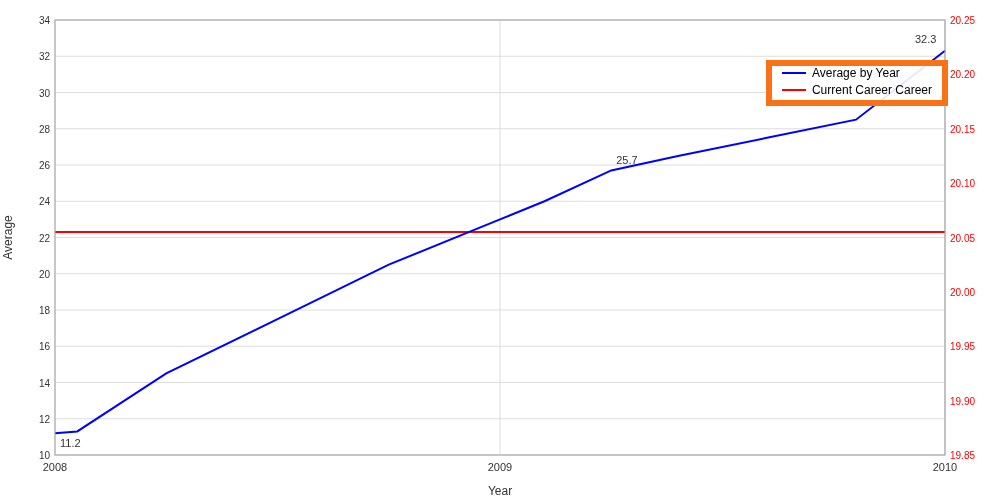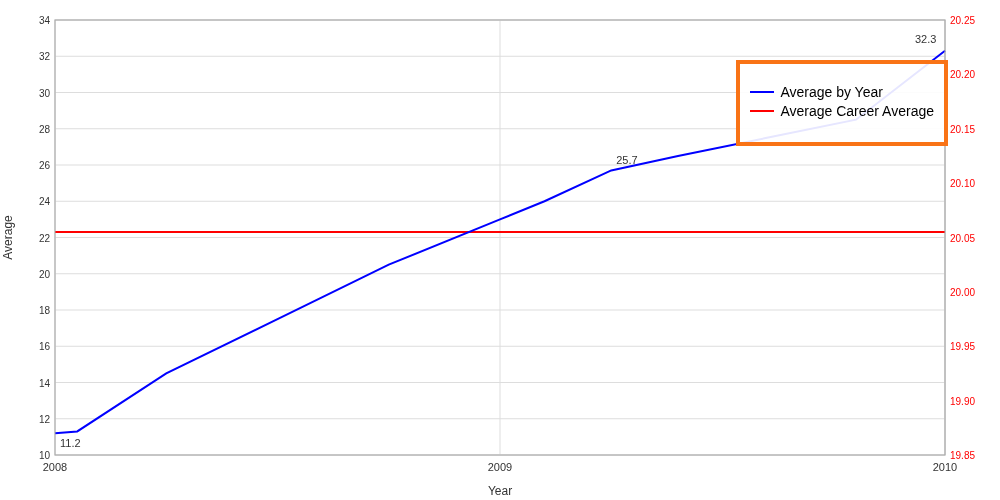--- a/index.html
+++ b/index.html
@@ -18,23 +18,23 @@
     }
     svg {
       width: 100%;
       height: 100%;
     }
     .legend-box {
       position: absolute;
       top: 60px;
       right: 52px;
       background: rgba(255,255,255,0.9);
-      border: 4px solid #f97316;
-      padding: 20px 10px;
-      font-size: 14px;
+      border: 6px solid #f97316;
+      padding: 0 10px;
+      font-size: 12px;
     }
     .legend-item {
       display: flex;
       align-items: center;
       margin-bottom: 3px;
     }
     .legend-line {
       width: 24px;
       height: 2px;
       margin-right: 6px;
@@ -97,16 +97,16 @@
       <rect x="55" y="20" width="890" height="435" fill="none" stroke="#aaa" stroke-width="1"></rect>
     </svg>
 
   <div class="legend-box">
     <div class="legend-item">
       <div class="legend-line" style="background:blue;"></div>
       <span>Average by Year</span>
     </div>
     <div class="legend-item">
       <div class="legend-line" style="background:red;"></div>
-      <span>Average Career Average</span>
+      <span>Current Career Career</span>
     </div>
   </div>
 </div>
 
 </body></html>

